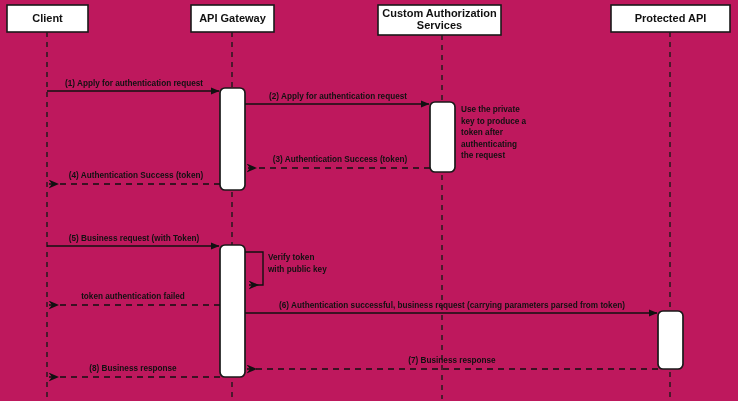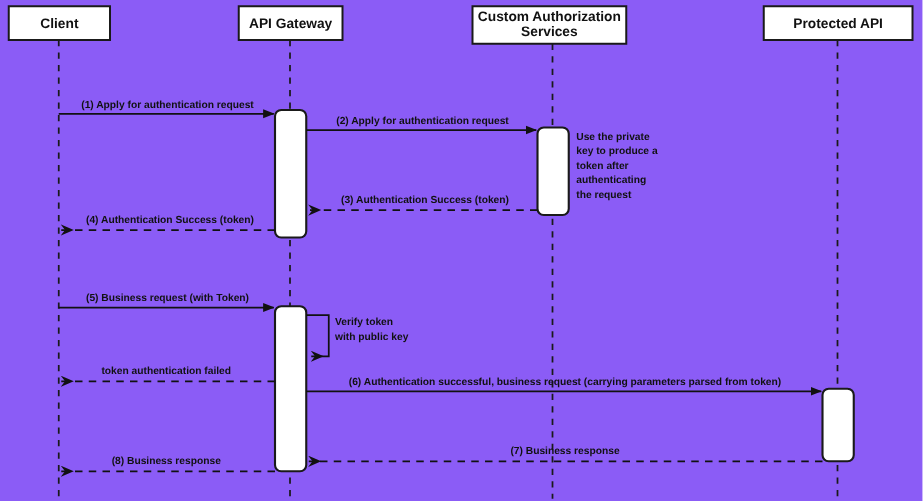--- a/index.html
+++ b/index.html
@@ -4,21 +4,21 @@
 <style>
   html, body {
     margin: 0;
     padding: 0;
     background: #ffffff;
   }
   #diagram-root {
     position: relative;
     width: 738px;
     height: 401px;
-    background: #8b5cf6;
+    background: #be185d;
     font-family: "Liberation Sans", sans-serif;
     overflow: hidden;
   }
   #seq-svg {
     position: absolute;
     left: 0;
     top: 0;
     width: 738px;
     height: 401px;
   }

